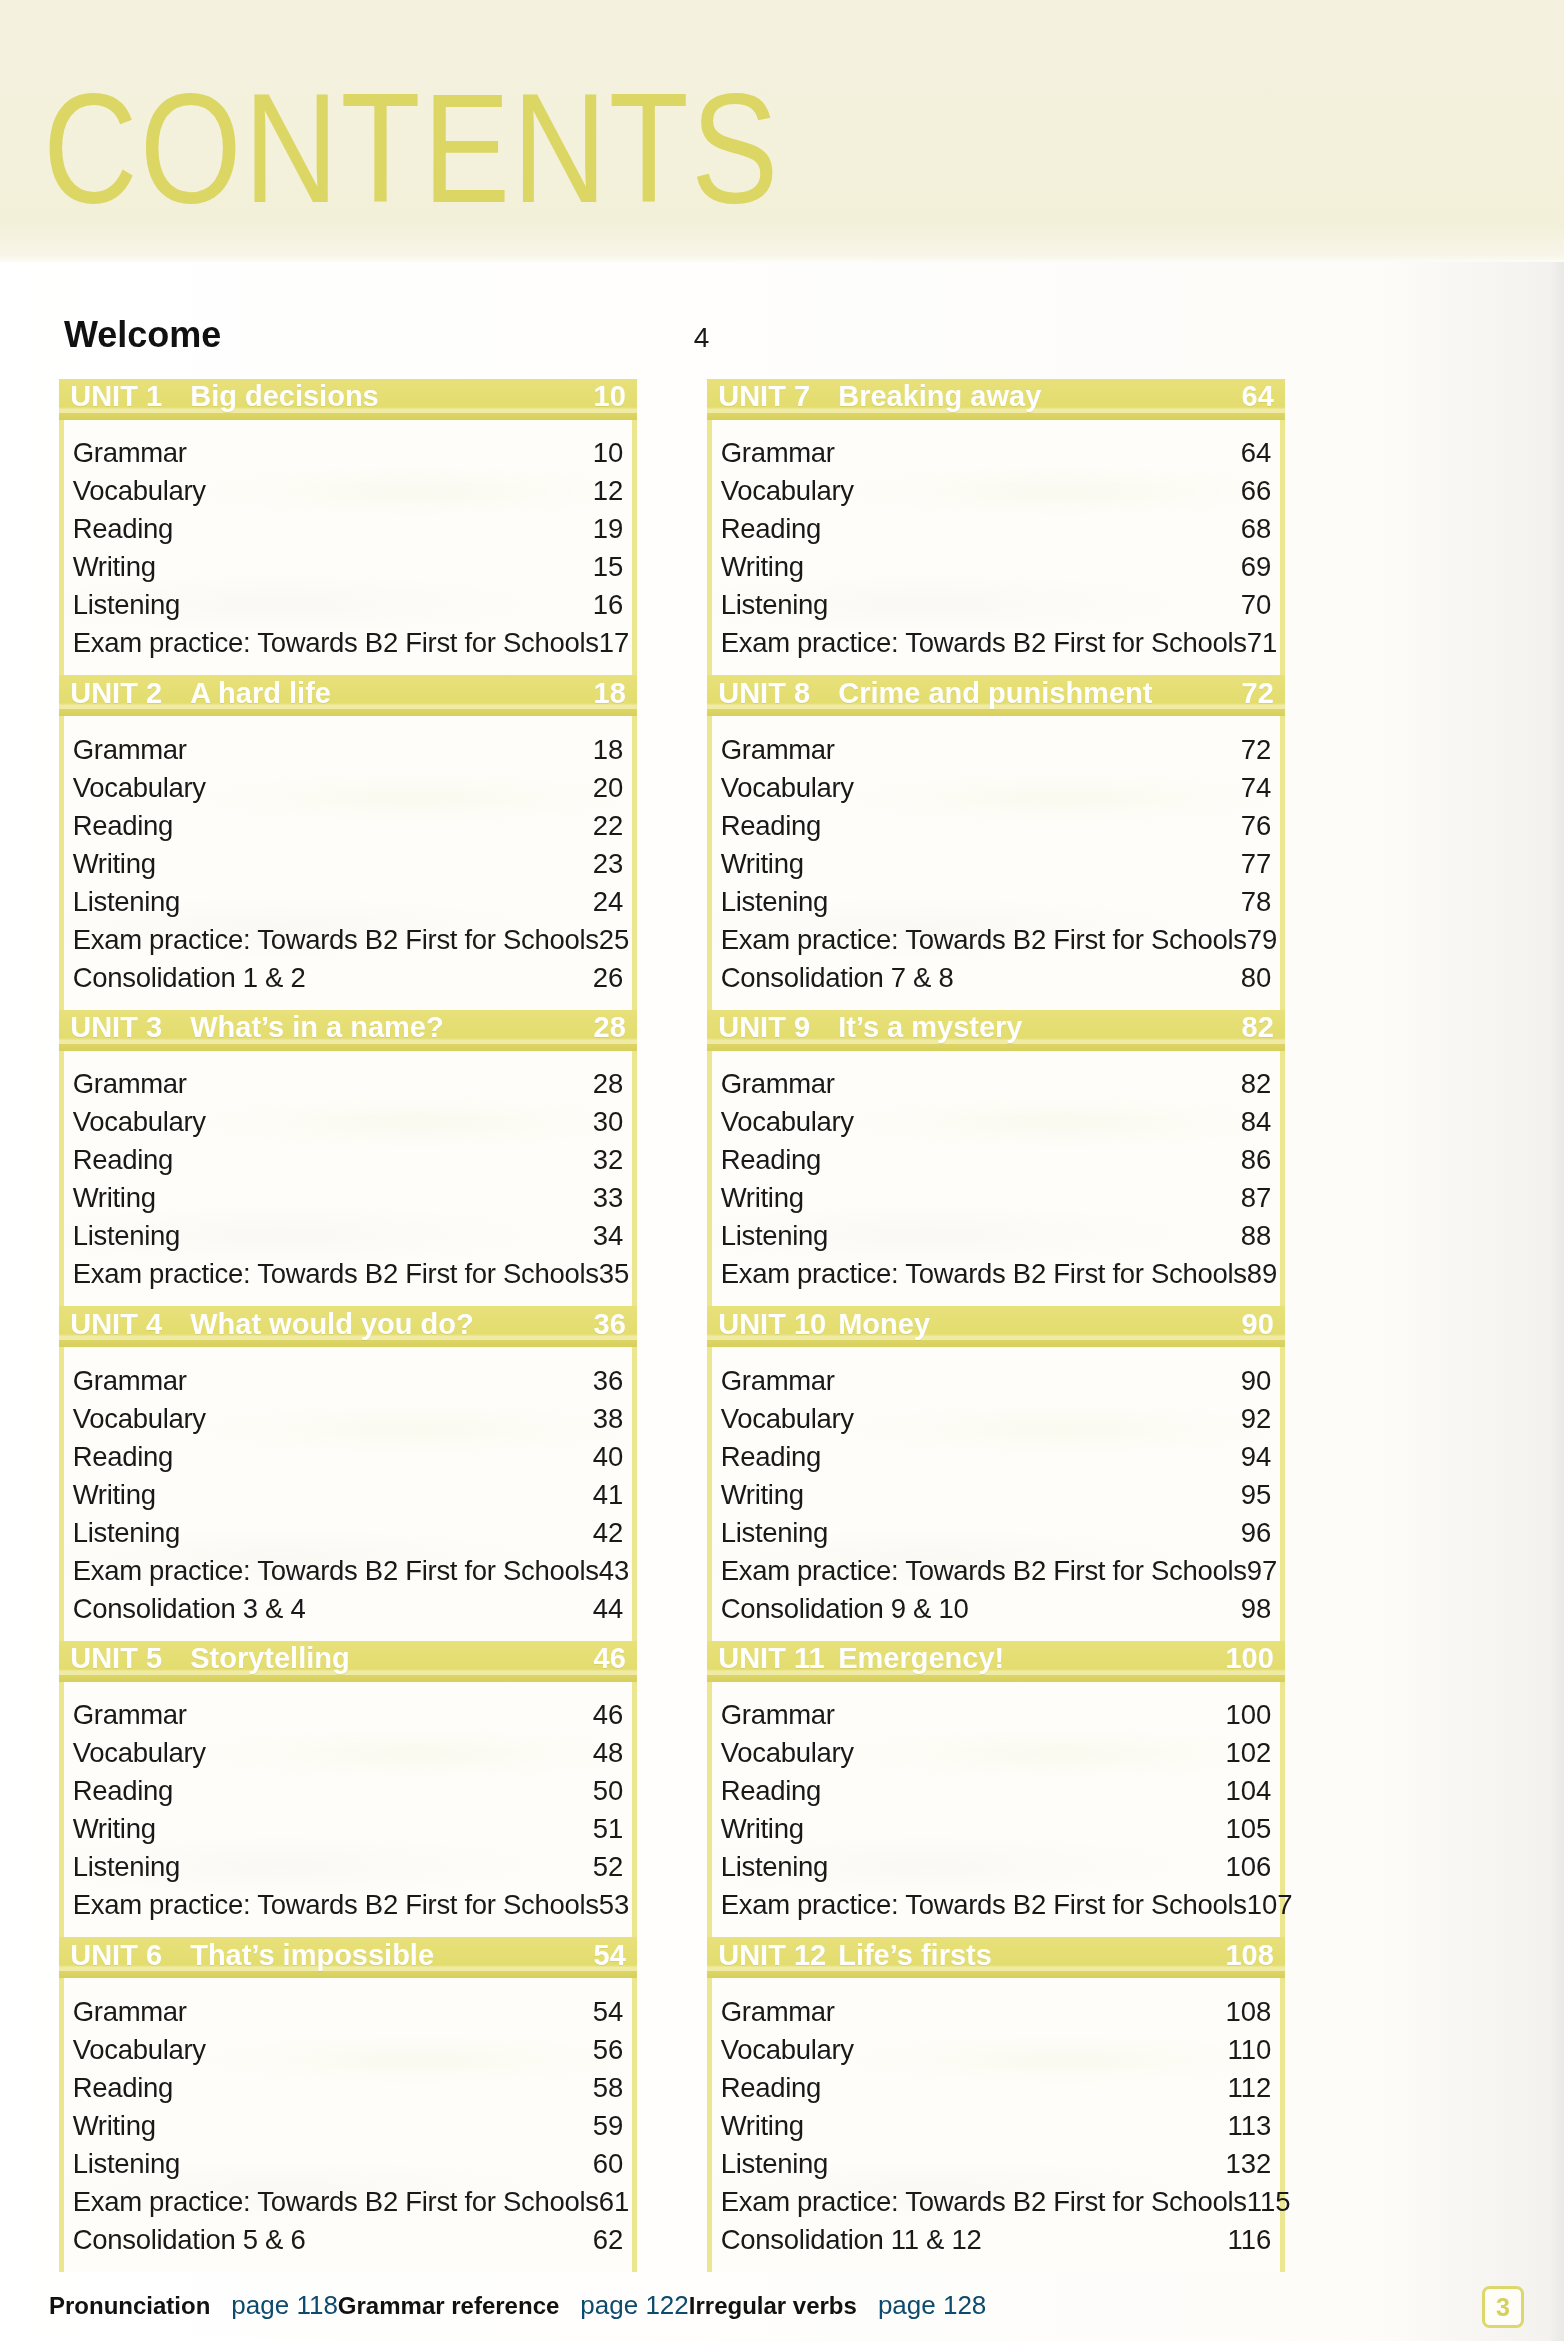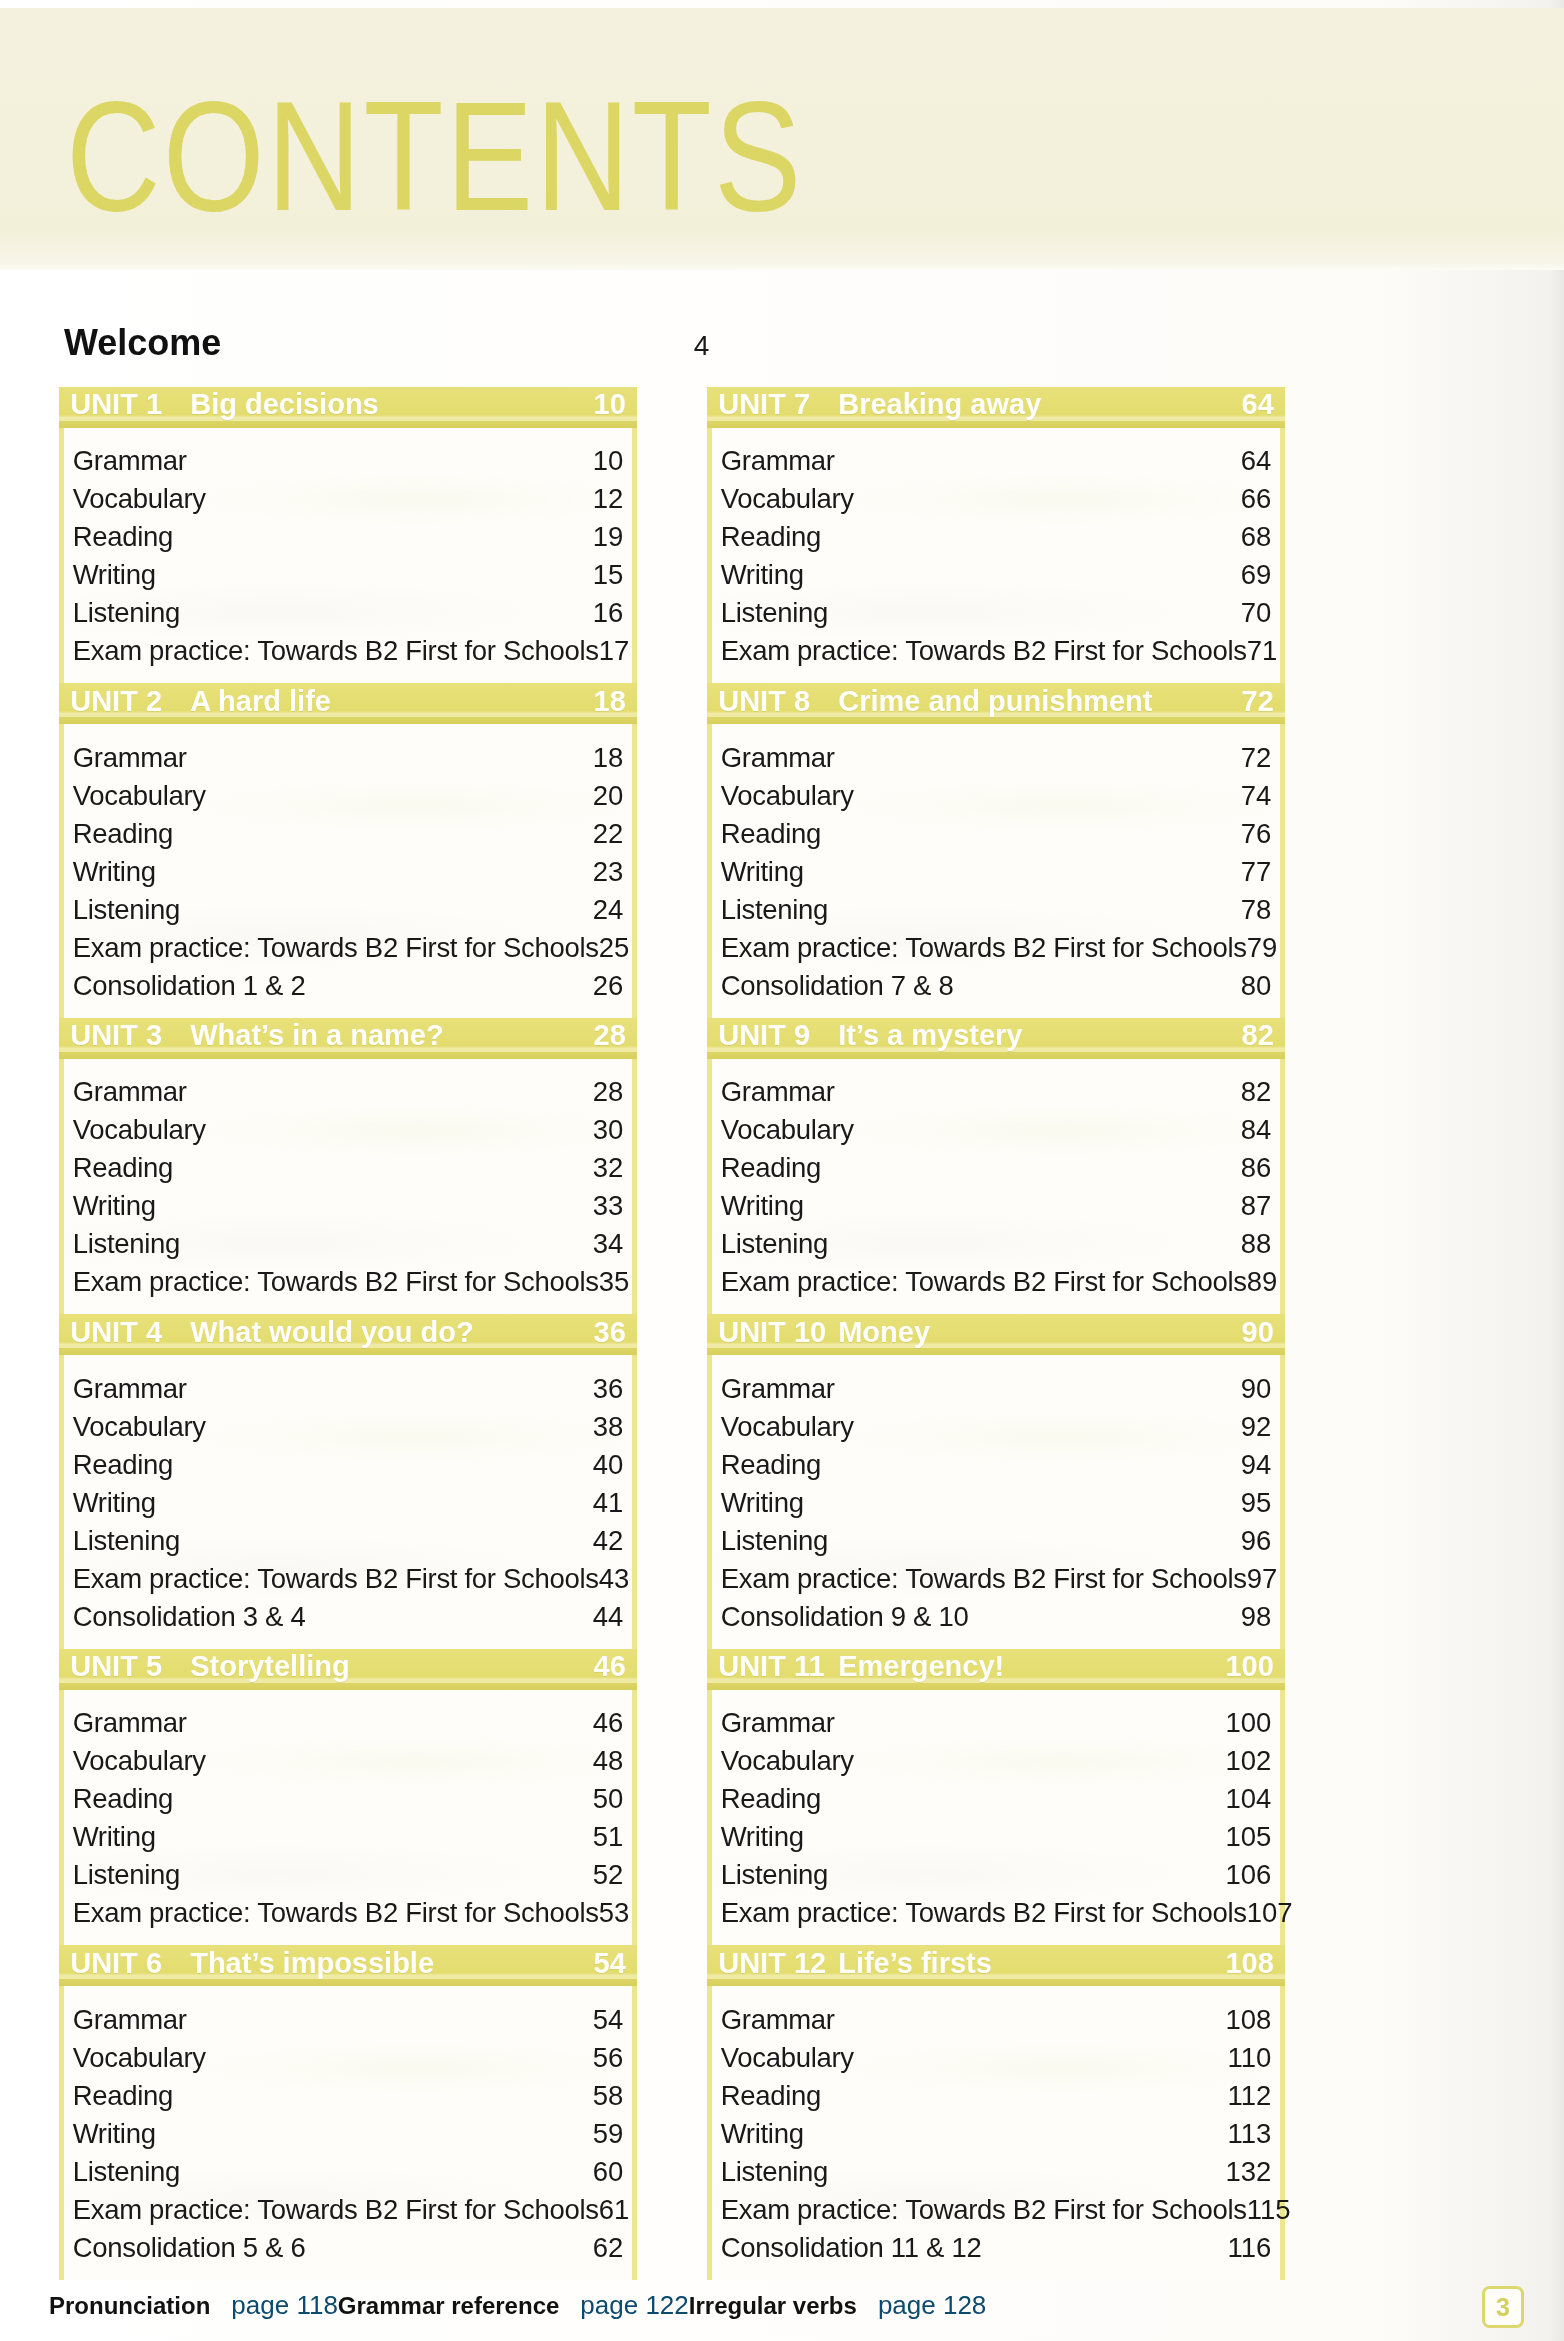--- a/index.html
+++ b/index.html
@@ -7,23 +7,22 @@
     width:1565px;height:2342px;
     font-family:"Liberation Sans", sans-serif;
     background:linear-gradient(to right,#ffffff 0%,#fdfcf9 88%,#f3f2ee 99%,#e9e8e5 100%);
     position:relative;overflow:hidden;
     color:#1a1a1a;
   }
   .banner{
     width:100%;height:262px;
     background:linear-gradient(to bottom,#f4f2df 0%,#f3f0da 86%,#f7f5e8 97%,#fdfcf4 100%);
     box-sizing:border-box;
-    padding-left:66px;
+    padding-left:43px;
     overflow:hidden;
-    margin-top:8px;
   }
   .contents-title{
     display:inline-block;
     font-size:156px;line-height:156px;font-weight:400;
     letter-spacing:2.5px;
     color:#dcd664;
     margin-top:70px;
     transform:scaleX(0.84);
     transform-origin:left center;
     white-space:nowrap;

